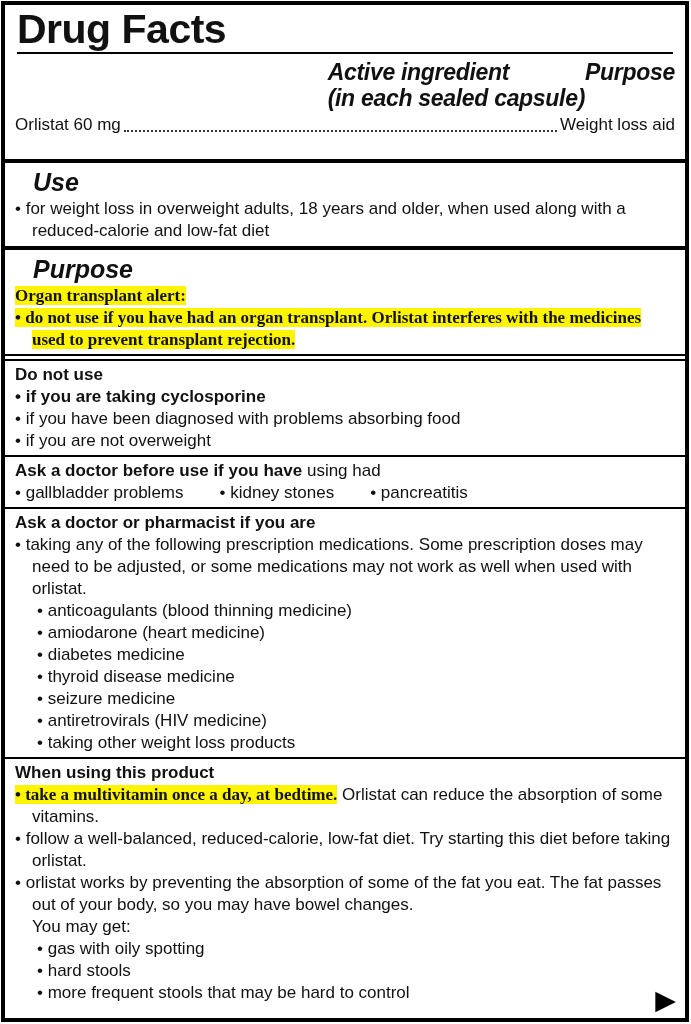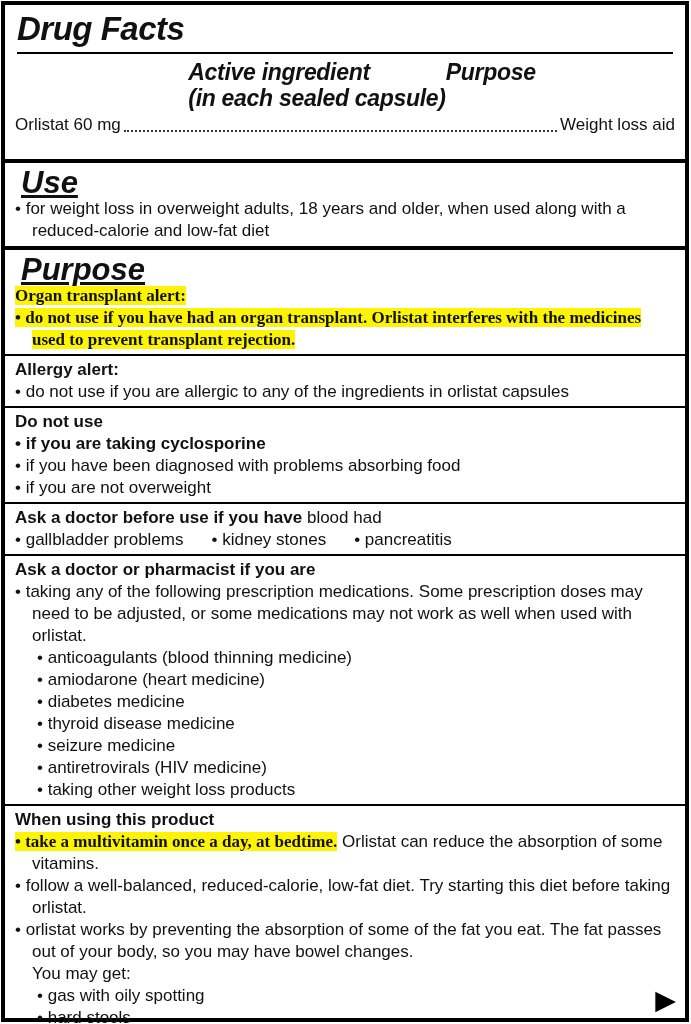--- a/index.html
+++ b/index.html
@@ -8,43 +8,43 @@
     width:691px; height:1024px; position:relative; overflow:hidden;
     font-family:"Liberation Sans","DejaVu Sans",sans-serif;
     color:#111; font-size:17px; line-height:22px;
     -webkit-font-smoothing:antialiased;
   }
   .label {
     position:absolute; left:1px; top:1px; right:2px; bottom:2px;
     border:4px solid #000; padding:4px 10px 0 10px; background:#fff;
   }
   h1 {
-    font-size:33px; line-height:40px; font-weight:bold; font-style:italic;
+    font-size:41px; line-height:40px; font-weight:bold; 
     letter-spacing:-0.5px; padding-left:2px;
   }
   h2 {
-    font-size:31px; line-height:29px; font-weight:bold; font-style:italic;
-    margin:1px 0 1px 4px; padding-left:2px;text-decoration:underline;
+    font-size:25px; line-height:29px; font-weight:bold; font-style:italic;
+    margin:1px 0 1px 16px; padding-left:2px;
   }
   .rule-title { border-top:2px solid #000; margin:3px 2px 4px 2px; }
   .rule-thick { border-top:4px solid #000; margin:3px -10px 3px -10px; }
   .rule-thin  { border-top:2px solid #000; margin:3px -10px 3px -10px; }
-  .ai-row { display:flex; justify-content:center; align-items:flex-start;margin-left:34px; }
+  .ai-row { display:flex; justify-content:flex-end; align-items:flex-start;margin-left:34px; }
   .ai-head { font-size:23px; line-height:26px; font-weight:bold; font-style:italic; letter-spacing:-0.3px; }
   .dots-row { display:flex; align-items:flex-end; margin:3px 0 19px 0;text-align:right; }
   .leader { flex:1 1 auto; border-bottom:2px dotted #333; margin:0 3px 4px 3px; height:1px; }
   .b { font-weight:bold; }
   .hl { background:var(--hl,#FCF403);font-family:Liberation Serif, serif; }
   .bullet { padding-left:17px; text-indent:-17px; }
   .bullet::before { content:"\2022\00a0"; }
   .hl-bullet::before { content:""; }
   .hl-bullet .hl-lead::before { content:"\2022\00a0"; }
   .sub { margin-left:22px; }
   .cont { padding-left:17px; }
-  .inline-bullets { display:flex; gap:28px; }
+  .inline-bullets { display:flex; gap:36px; }
   .inline-bullets .bullet { padding-left:0; text-indent:0; }
   .subhead { font-weight:bold; }
   .arrow {
     position:absolute; right:9px; bottom:5px; font-size:27px; line-height:27px;
     color:#000; font-family:"DejaVu Sans",sans-serif;
   }
   section { padding:1px 0; }
 </style>
 </head>
 <body>
@@ -81,38 +81,34 @@
   <section>
     <h2>Purpose</h2>
 
     <div>
       <div><span class="hl b">Organ transplant alert:</span></div>
       <div class="bullet hl-bullet"><span class="hl hl-lead b">do not use if you have had an organ transplant. Orlistat interferes with the medicines used to prevent transplant rejection.</span></div>
     </div>
 
     <div class="rule-thin"></div>
 
-    <div>
-      <div class="subhead">Allergy alert:</div>
-      <div class="bullet">do not use if you are allergic to any of the ingredients in orlistat capsules</div>
-    </div>
 
     <div class="rule-thin"></div>
 
     <div>
       <div class="subhead">Do not use</div>
       <div class="bullet b">if you are taking cyclosporine</div>
       <div class="bullet">if you have been diagnosed with problems absorbing food</div>
       <div class="bullet">if you are not overweight</div>
     </div>
 
     <div class="rule-thin"></div>
 
     <div>
-      <div><span class="b">Ask a doctor before use if you have</span><span> blood had</span></div>
+      <div><span class="b">Ask a doctor before use if you have</span><span> using had</span></div>
       <div class="inline-bullets">
         <span class="bullet">gallbladder problems</span>
         <span class="bullet">kidney stones</span>
         <span class="bullet">pancreatitis</span>
       </div>
     </div>
 
     <div class="rule-thin"></div>
 
     <div>

